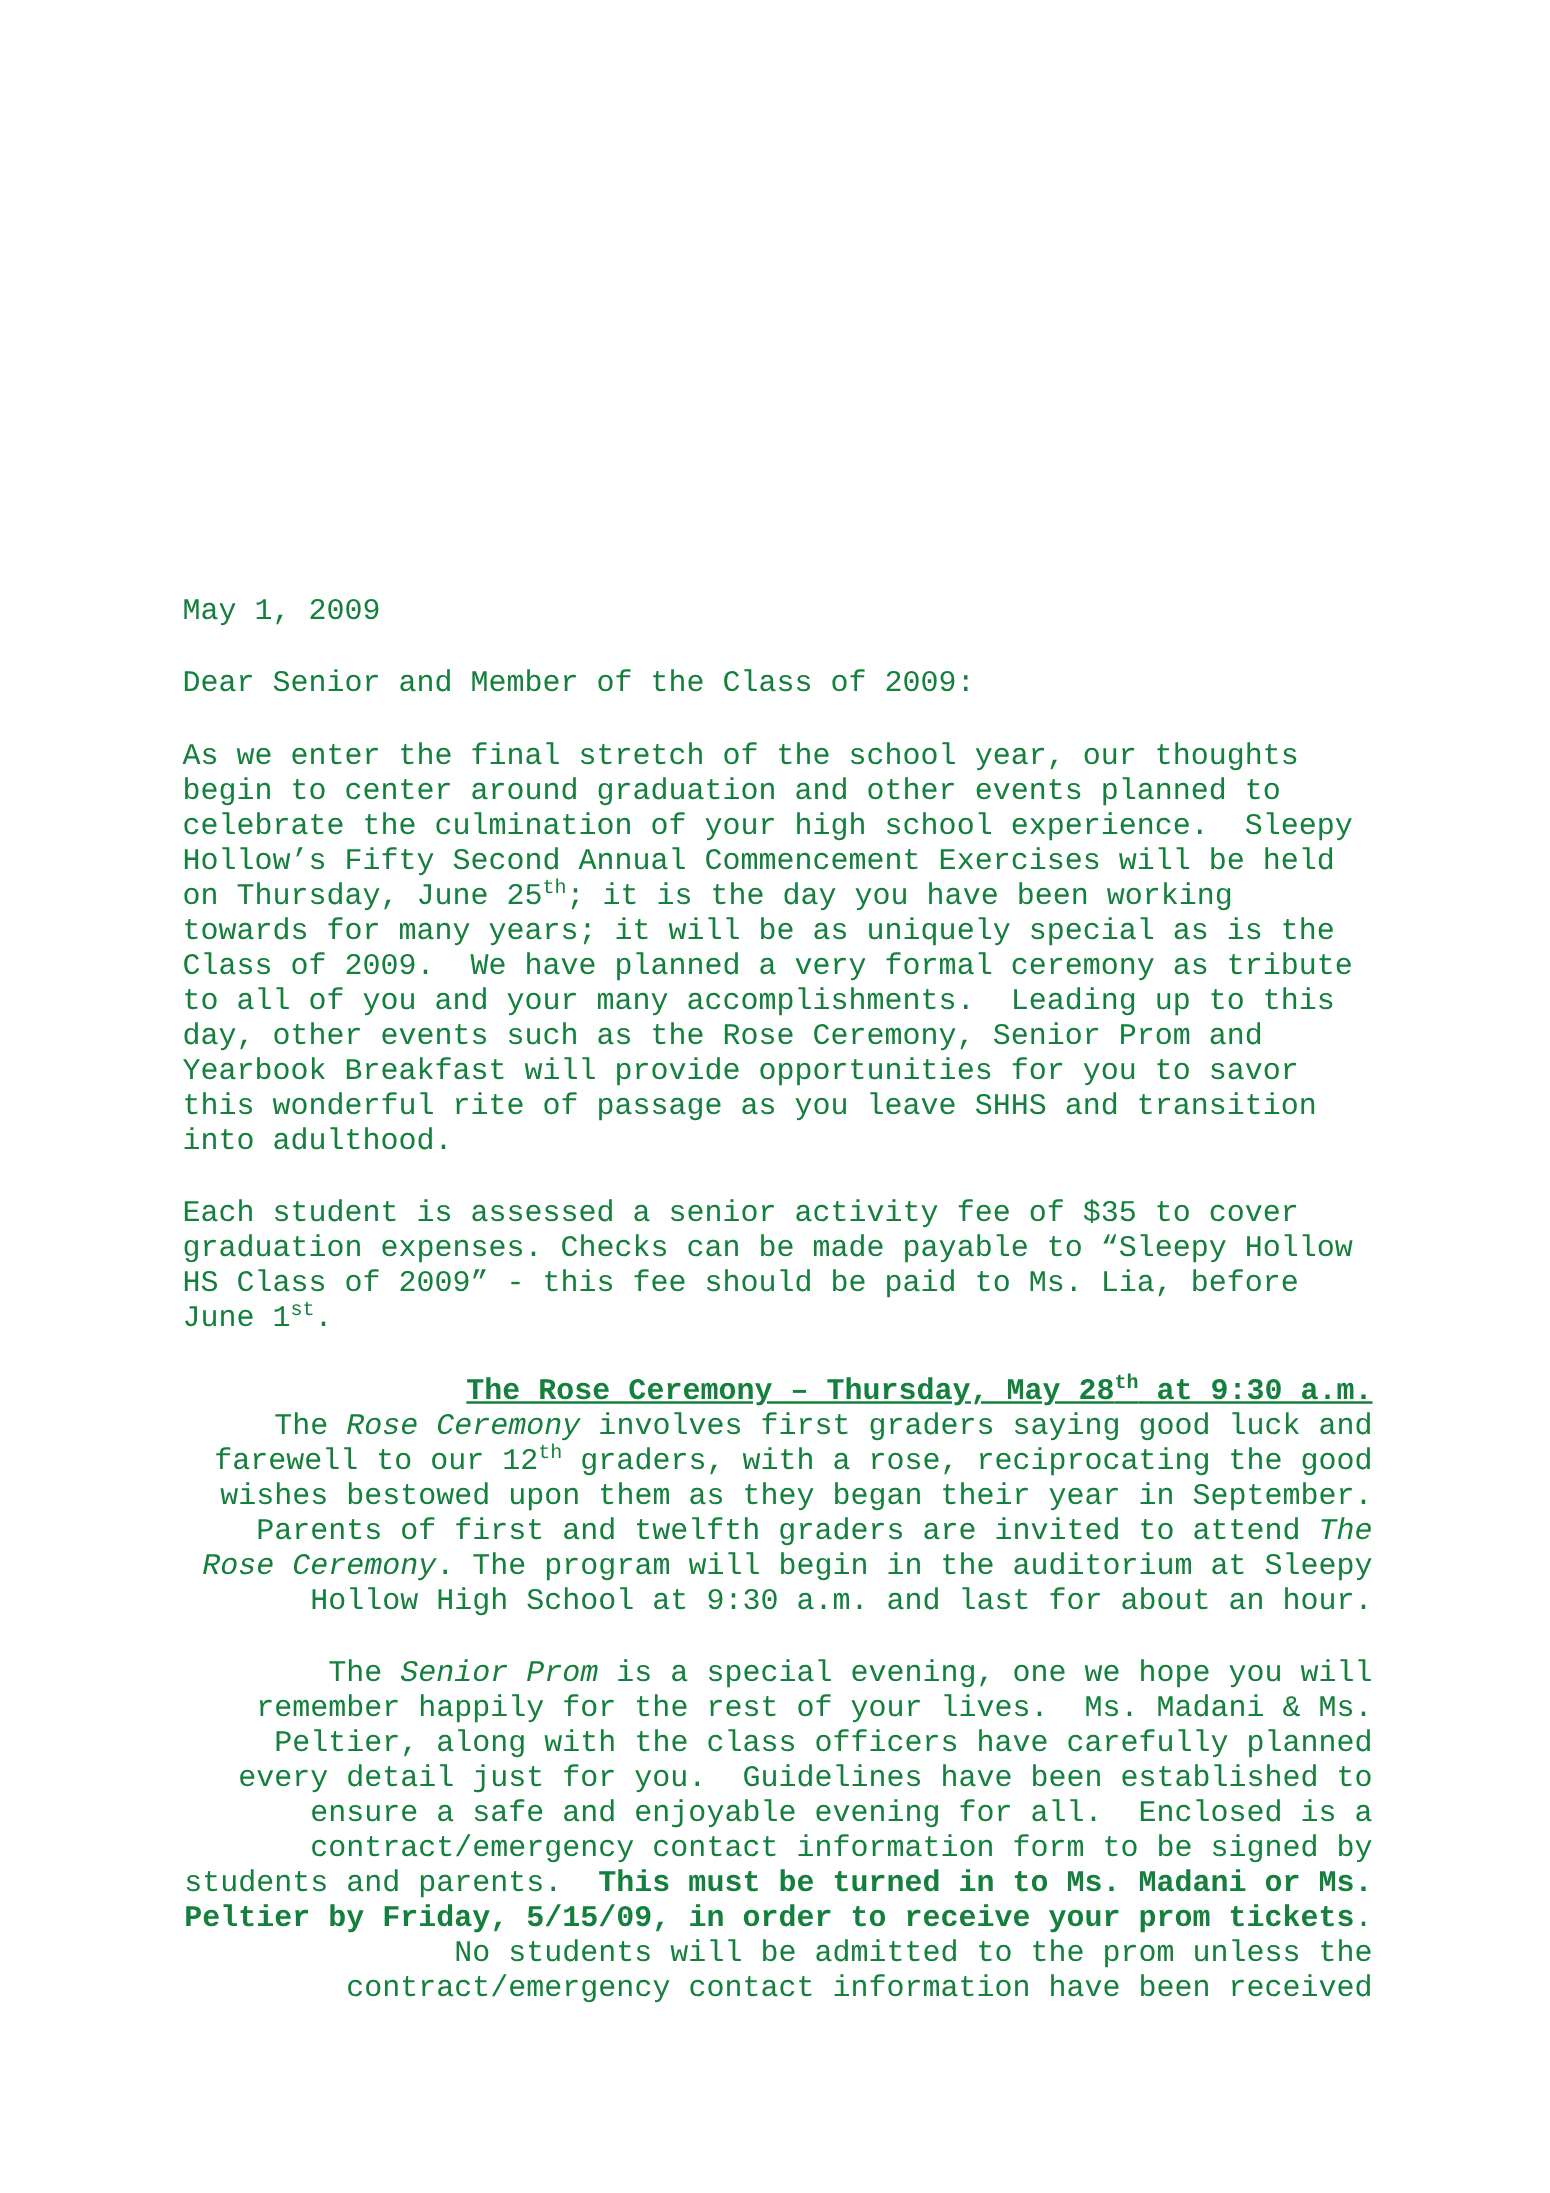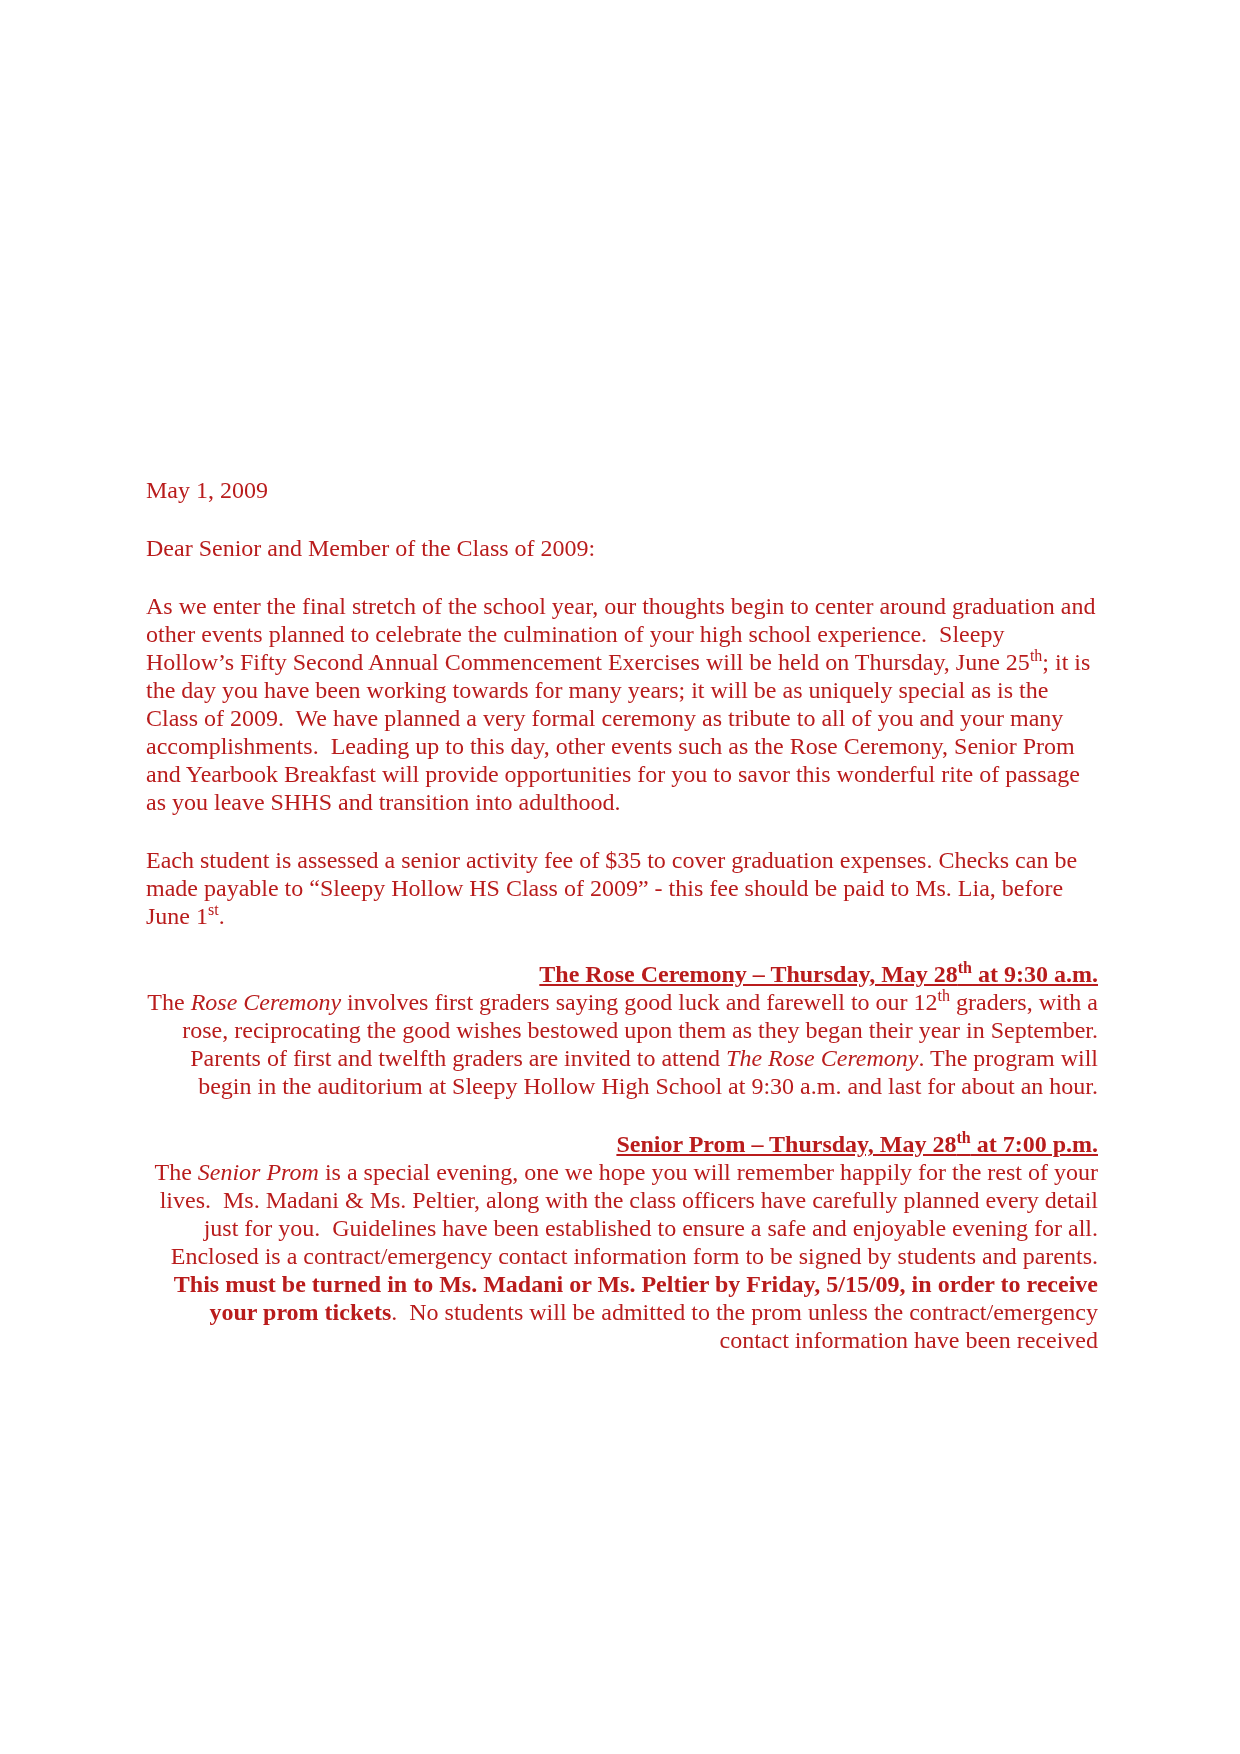--- a/index.html
+++ b/index.html
@@ -7,22 +7,22 @@
     padding: 0;
     background: #808080;
   }
   .page {
     position: relative;
     width: 1240px;
     height: 1754px;
     background: #ffffff;
     margin: 0 auto;
     overflow: hidden;
-    font-family: Liberation Serif, serif;
-    color: #b91c1c;
+    font-family: Liberation Mono, monospace;
+    color: #15803d;
   }
   .letter-body {
     position: absolute;
     left: 146px;
     top: 476px;
     width: 952px;
     font-size: 24px;
     line-height: 28px;
   }
   .para {
@@ -65,18 +65,17 @@
 
     <p class="para"><span>Each student is assessed a senior activity fee of $35 to cover graduation expenses. Checks can be made payable to “Sleepy Hollow HS Class of 2009” - this fee should be paid to Ms. Lia, before June 1</span><sup class="ord">st</sup><span>.</span></p>
 
 
     <div class="section-block">
       <p class="heading-para"><span class="section-heading"><span>The Rose Ceremony – Thursday, May 28</span><sup class="ord">th</sup><span> at 9:30 a.m.</span></span></p>
       <p class="body-para"><span>The </span><span class="it">Rose Ceremony</span><span> involves first graders saying good luck and farewell to our 12</span><sup class="ord">th</sup><span> graders, with a rose, reciprocating the good wishes bestowed upon them as they began their year in September.  Parents of first and twelfth graders are invited to attend </span><span class="it">The Rose Ceremony</span><span>. The program will begin in the auditorium at Sleepy Hollow High School at 9:30 a.m. and last for about an hour.</span></p>
     </div>
 
     <div class="section-block">
-      <p class="heading-para"><span class="section-heading"><span>Senior Prom – Thursday, May 28</span><sup class="ord">th</sup><span> at 7:00 p.m.</span></span></p>
       <p class="body-para"><span>The </span><span class="it">Senior Prom</span><span> is a special evening, one we hope you will remember happily for the rest of your lives.  Ms. Madani &amp; Ms. Peltier, along with the class officers have carefully planned every detail just for you.  Guidelines have been established to ensure a safe and enjoyable evening for all.  Enclosed is a contract/emergency contact information form to be signed by students and parents.  </span><span class="bd">This must be turned in to Ms. Madani or Ms. Peltier by Friday, 5/15/09, in order to receive your prom tickets</span><span>.  No students will be admitted to the prom unless the contract/emergency contact information have been received</span></p>
     </div>
 
   </div>
 </div>
 
 </body></html>

